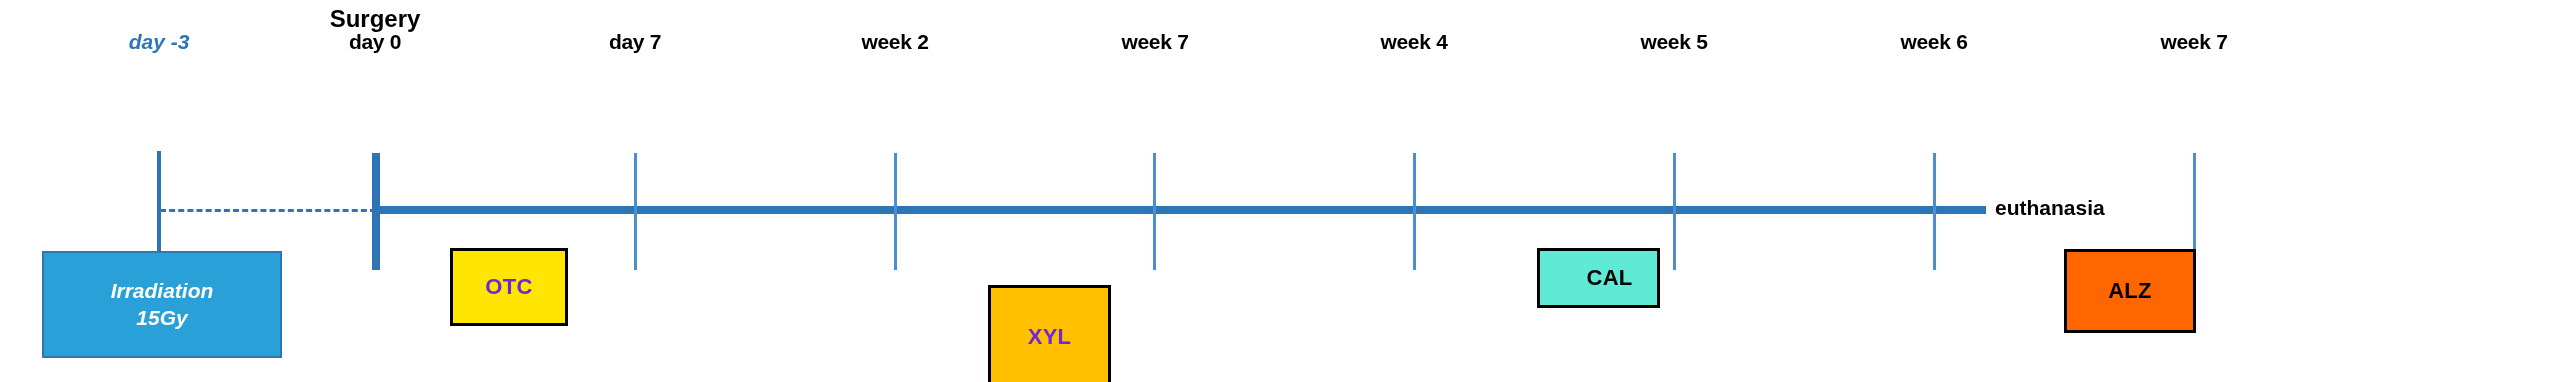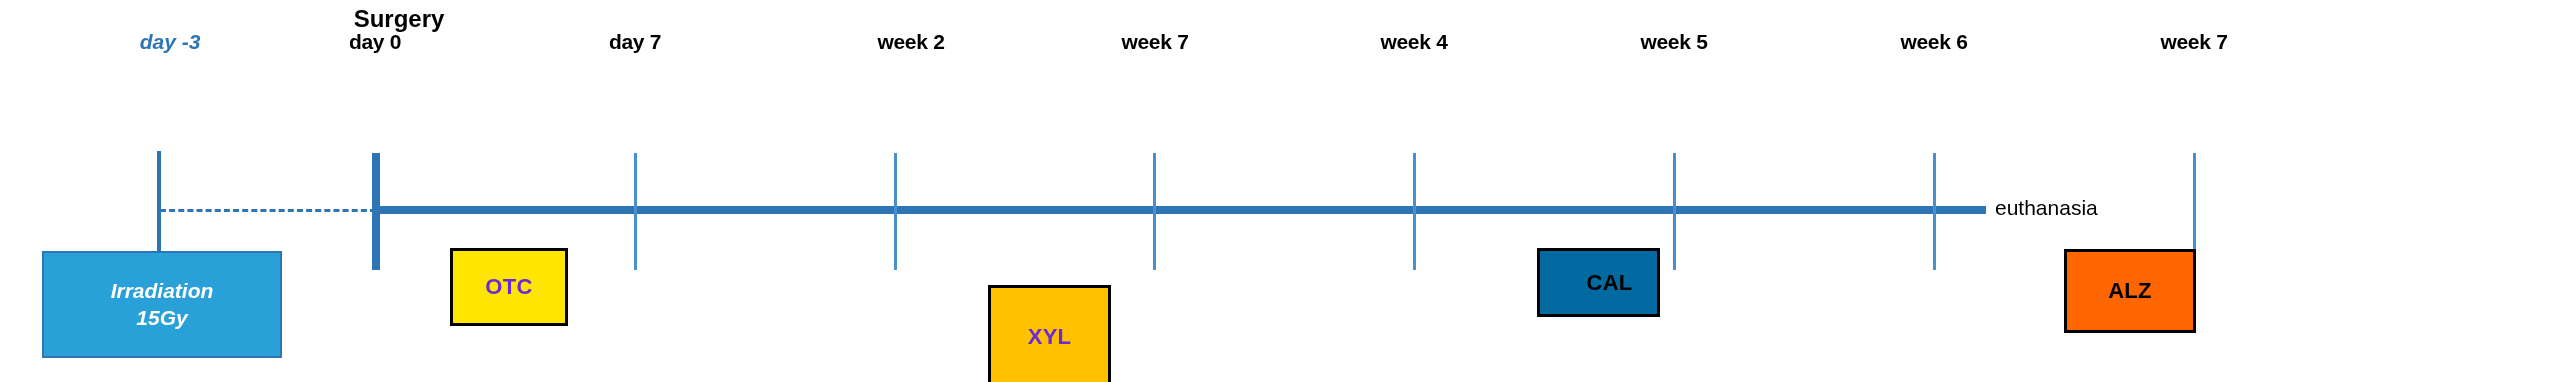--- a/index.html
+++ b/index.html
@@ -64,21 +64,20 @@
   
   .pre-label{
     position:absolute;
     top:30px;
     transform:translateX(-50%);
     font-size:21px;
     font-weight:bold;
     font-style:italic;
     color:#2E75B6;
     white-space:nowrap;
-    margin-left:11px;
   }
 
   
   .pre-vline{
     position:absolute;
     left:157px;
     top:151px;
     width:4px;
     height:101px;
     background:#2E75B6;
@@ -128,67 +127,67 @@
     font-weight:bold;
     color:#000000;
     letter-spacing:0.3px;
   }
 
   
   .endpoint-label{
     position:absolute;
     top:196px;
     font-size:21px;
-    font-weight:normal;
+    font-weight:bold;
     color:#000000;
     white-space:nowrap;
   }
 </style>
 </head>
 <body>
 
 <div id="stage">
 
-  <div class="surgery-title" style="left:375px;margin-left:24px;">Surgery</div>
+  <div class="surgery-title" style="left:375px;">Surgery</div>
 
   <div class="pre-label" style="left:159px;">day -3</div>
 
   <div class="pre-vline"></div>
 
   <div class="dashed-link"></div>
 
   <div class="irradiation-box">
     <span>Irradiation</span>
     <span>15Gy</span>
   </div>
 
   <div class="axis-line"></div>
 
   <div id="ticks-layer">
       <div class="tick major" style="left: 372px;"></div>
       <div class="tick-label" style="left: 375px; text-align: right;">day 0</div>
       <div class="tick" style="left: 634px;"></div>
       <div class="tick-label" style="left: 635px;">day 7</div>
       <div class="tick" style="left: 894px;"></div>
-      <div class="tick-label" style="left: 895px; margin-left: 16px;">week 2</div>
+      <div class="tick-label" style="left: 895px;">week 2</div>
       <div class="tick" style="left: 1153px;"></div>
       <div class="tick-label" style="left: 1155px;">week 7</div>
       <div class="tick" style="left: 1413px;"></div>
       <div class="tick-label" style="left: 1414px;">week 4</div>
       <div class="tick" style="left: 1673px;"></div>
       <div class="tick-label" style="left: 1674px;">week 5</div>
       <div class="tick" style="left: 1933px;"></div>
       <div class="tick-label" style="left: 1934px;">week 6</div>
       <div class="tick" style="left: 2193px;"></div>
       <div class="tick-label" style="left: 2194px;">week 7</div>
     </div>
 
   <div id="markers-layer">
       <div class="marker-box" style="left: 450px; top: 248px; width: 118px; height: 78px; background: rgb(255, 230, 0); border-color: rgb(0, 0, 0); color: #6d28d9;">OTC</div>
       <div class="marker-box" style="left: 988px; top: 249px; width: 123px; height: 104px; background: rgb(255, 192, 0); border-color: rgb(0, 0, 0); color: #6d28d9; margin-top: 36px;">XYL</div>
-      <div class="marker-box" style="left: 1537px; top: 248px; width: 123px; height: 69px; background: #0369a1; border-color: rgb(0, 0, 0); color: rgb(0, 0, 0); padding-left: 22px;">CAL</div>
+      <div class="marker-box" style="left: 1537px; top: 248px; width: 123px; height: 60px; background: #5eead4; border-color: rgb(0, 0, 0); color: rgb(0, 0, 0); padding-left: 22px;">CAL</div>
       <div class="marker-box" style="left: 2064px; top: 249px; width: 132px; height: 84px; background: rgb(255, 102, 0); border-color: rgb(0, 0, 0); color: rgb(0, 0, 0);">ALZ</div>
     </div>
 
   <div class="endpoint-label" style="left:1995px;">euthanasia</div>
 
 </div>
 
 
 </body></html>

